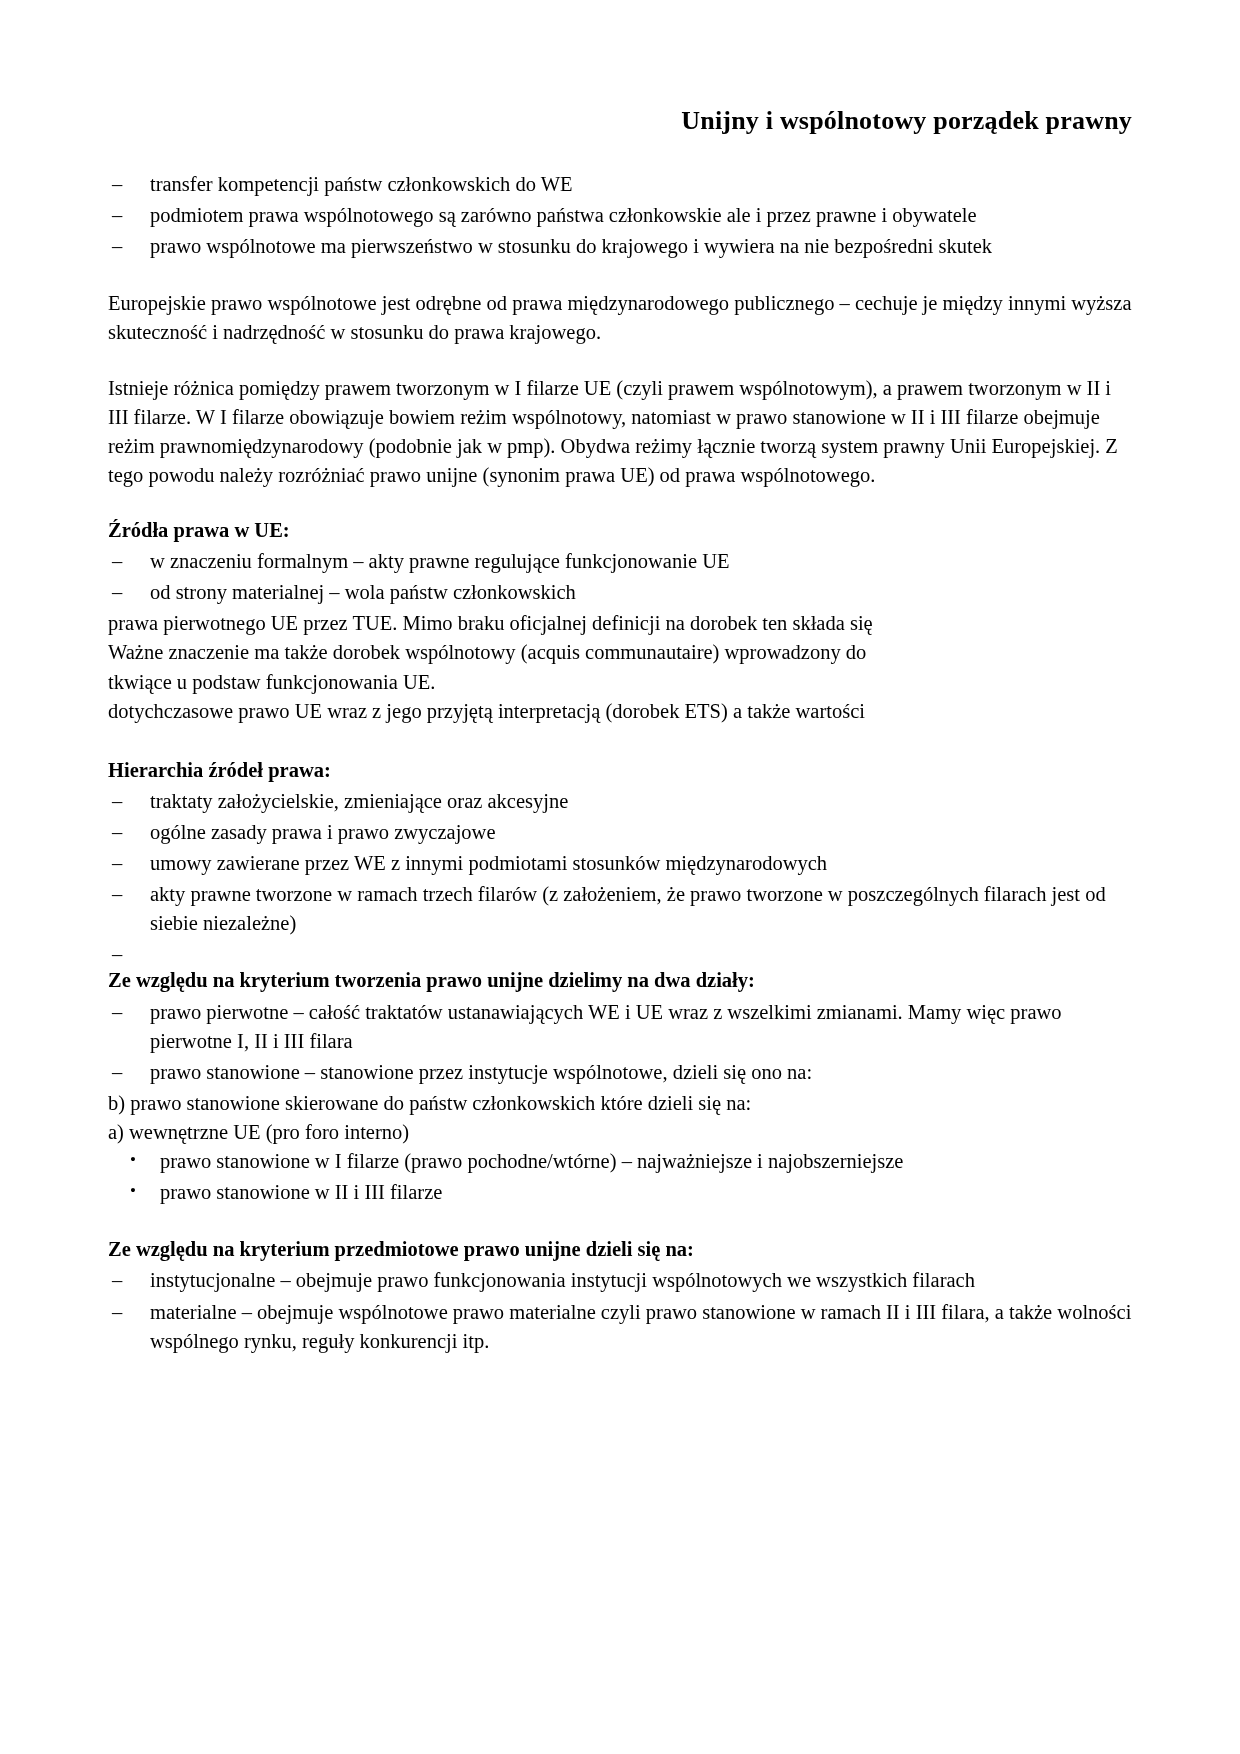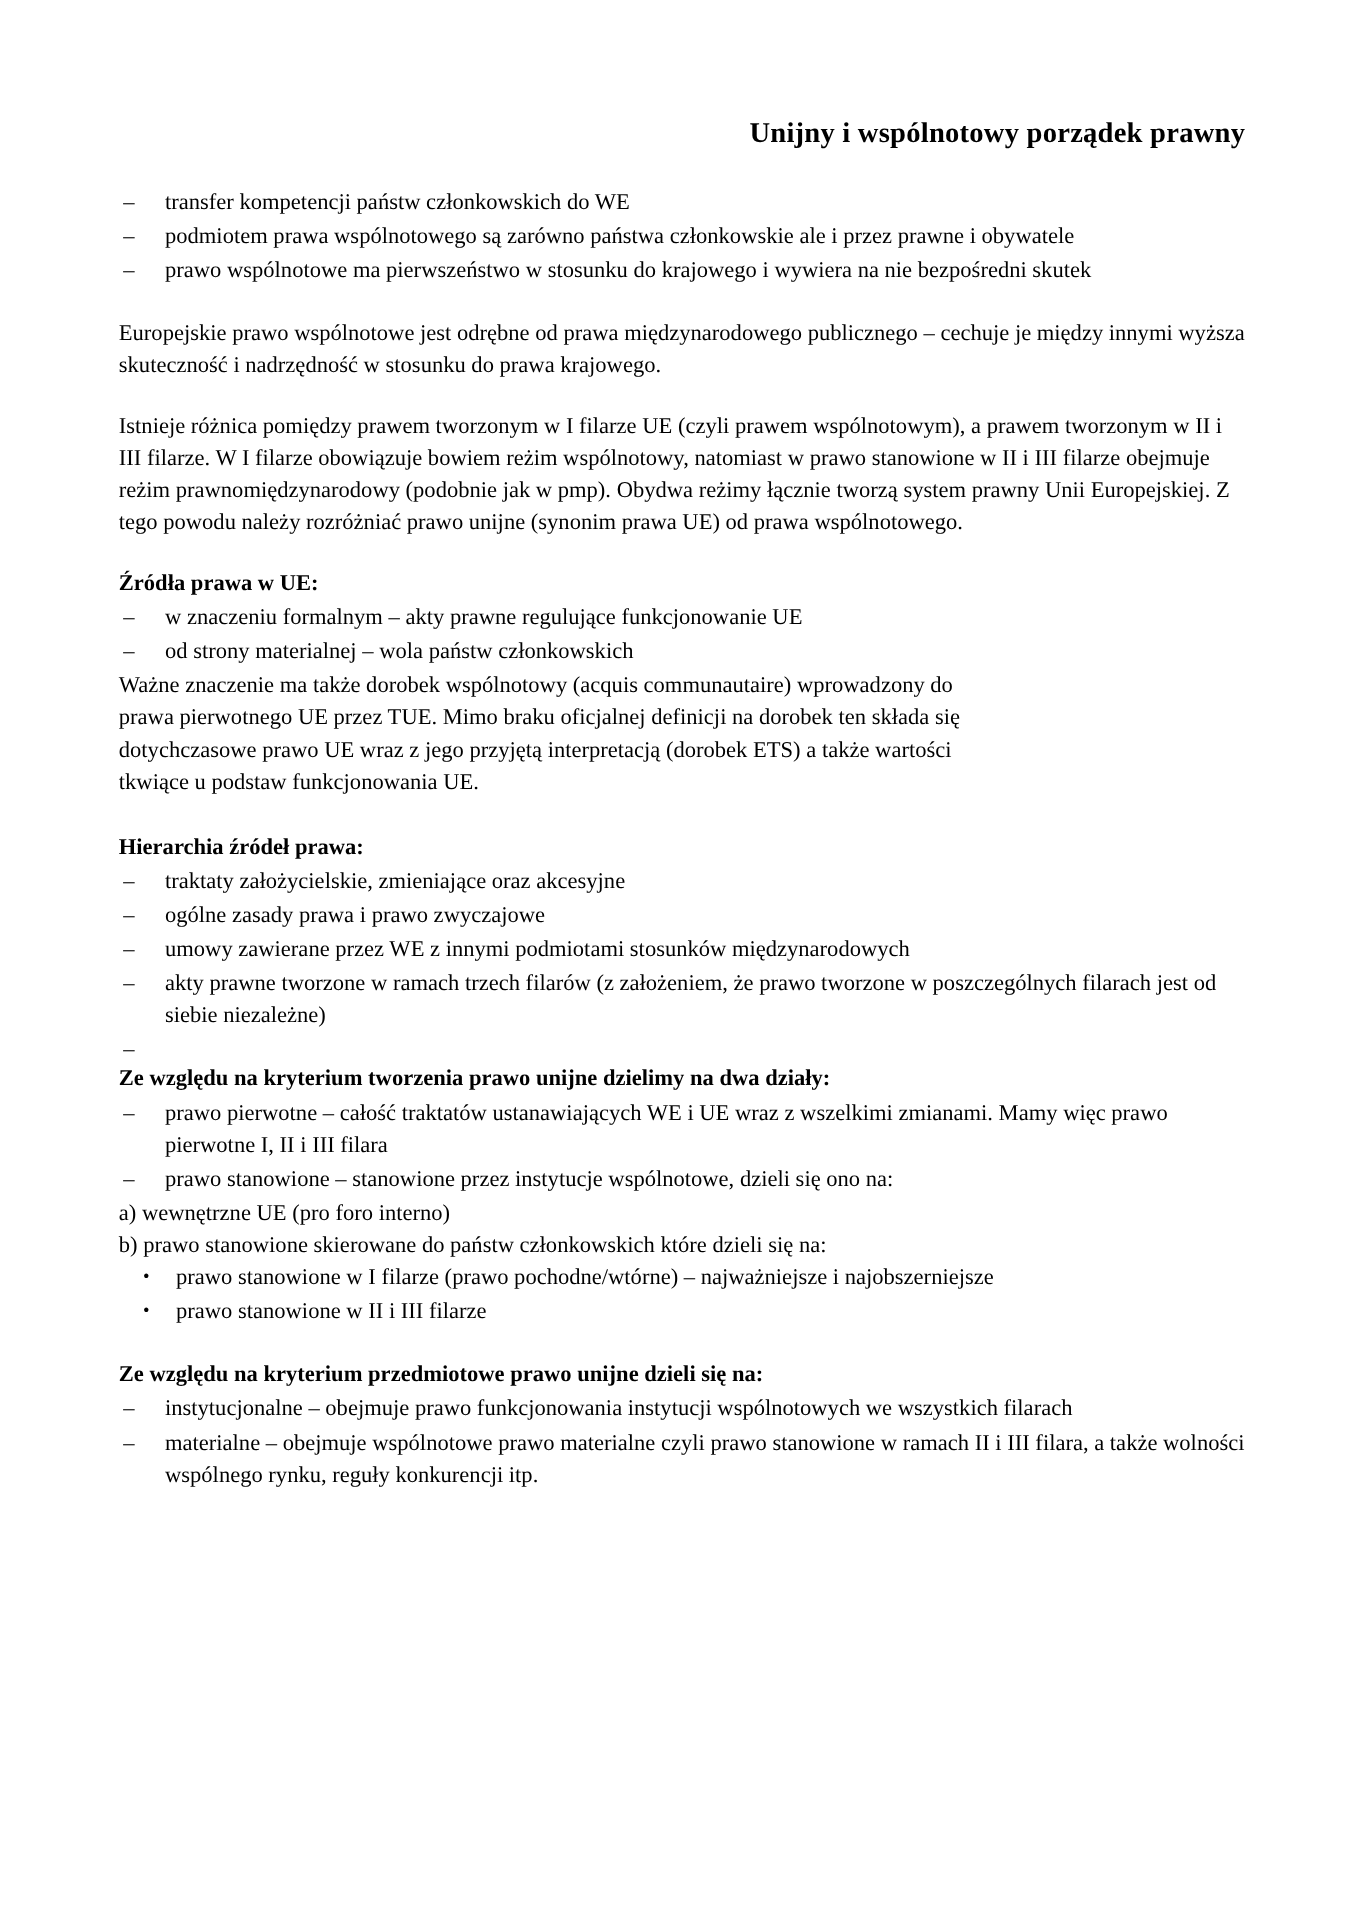--- a/index.html
+++ b/index.html
@@ -112,24 +112,24 @@
   </div>
 
   <div class="spacer-md"></div>
 
   <div class="block tight">
     <div class="heading">Źródła prawa w UE:</div>
     <ul class="list dash">
       <li><span class="marker">–</span><span>w znaczeniu formalnym – akty prawne regulujące funkcjonowanie UE</span></li>
       <li><span class="marker">–</span><span>od strony materialnej – wola państw członkowskich</span></li>
     </ul>
+    <div class="plain-line"> prawa pierwotnego UE przez TUE. Mimo braku oficjalnej definicji na dorobek ten składa się</div>
     <div class="plain-line">Ważne  znaczenie ma także dorobek wspólnotowy (acquis communautaire) wprowadzony do</div>
-    <div class="plain-line"> prawa pierwotnego UE przez TUE. Mimo braku oficjalnej definicji na dorobek ten składa się</div>
+    <div class="plain-line">tkwiące u podstaw funkcjonowania UE.</div>
     <div class="plain-line">dotychczasowe prawo UE wraz z jego przyjętą interpretacją (dorobek ETS) a także wartości</div>
-    <div class="plain-line">tkwiące u podstaw funkcjonowania UE.</div>
   </div>
 
   <div class="spacer-lg"></div>
 
   <div class="block tight">
     <div class="heading">Hierarchia źródeł prawa:</div>
     <ul class="list dash">
       <li><span class="marker">–</span><span>traktaty założycielskie, zmieniające oraz akcesyjne</span></li>
       <li><span class="marker">–</span><span>ogólne zasady prawa i prawo zwyczajowe</span></li>
       <li><span class="marker">–</span><span>umowy zawierane przez WE z innymi podmiotami stosunków międzynarodowych</span></li>
@@ -139,22 +139,22 @@
   </div>
 
   <div class="spacer-md"></div>
 
   <div class="block tight">
     <div class="heading">Ze względu na kryterium tworzenia prawo unijne dzielimy na dwa działy:</div>
     <ul class="list dash">
       <li><span class="marker">–</span><span>prawo pierwotne – całość traktatów ustanawiających WE i UE wraz z wszelkimi zmianami. Mamy więc prawo pierwotne I, II i III filara</span></li>
       <li><span class="marker">–</span><span>prawo stanowione – stanowione przez instytucje wspólnotowe, dzieli się ono na:</span></li>
     </ul>
+    <div class="plain-line">b) prawo stanowione skierowane do państw członkowskich które dzieli się na:</div>
     <div class="plain-line">a) wewnętrzne UE (pro foro interno)</div>
-    <div class="plain-line">b) prawo stanowione skierowane do państw członkowskich które dzieli się na:</div>
     <ul class="list bullet">
       <li><span class="marker">•</span><span>prawo stanowione w I filarze (prawo pochodne/wtórne) – najważniejsze i najobszerniejsze</span></li>
       <li><span class="marker">•</span><span>prawo stanowione w II i III filarze</span></li>
     </ul>
   </div>
 
   <div class="spacer-md"></div>
 
   <div class="block tight">
     <div class="heading">Ze względu na kryterium przedmiotowe prawo unijne dzieli się na:</div>

